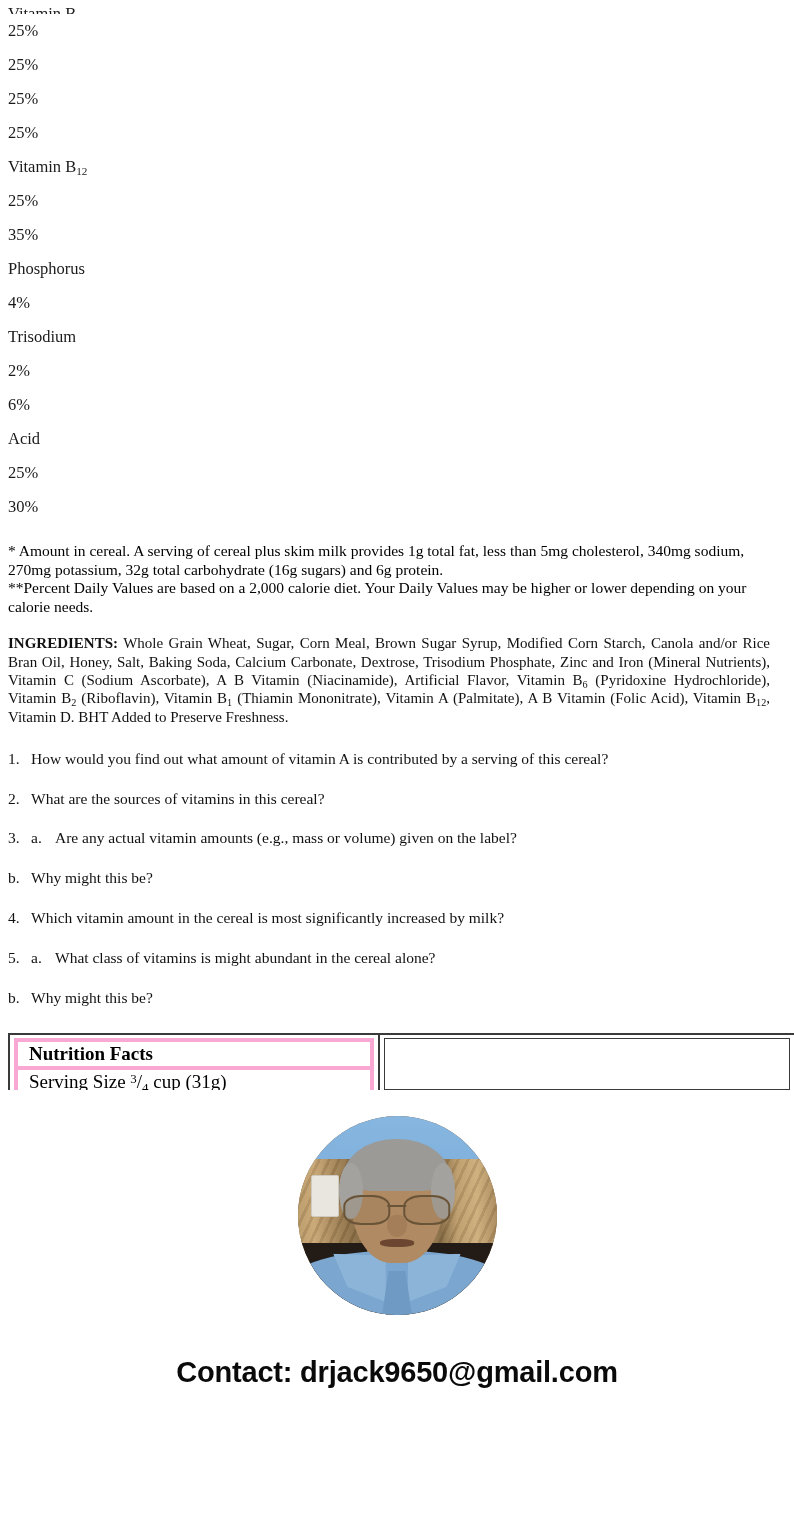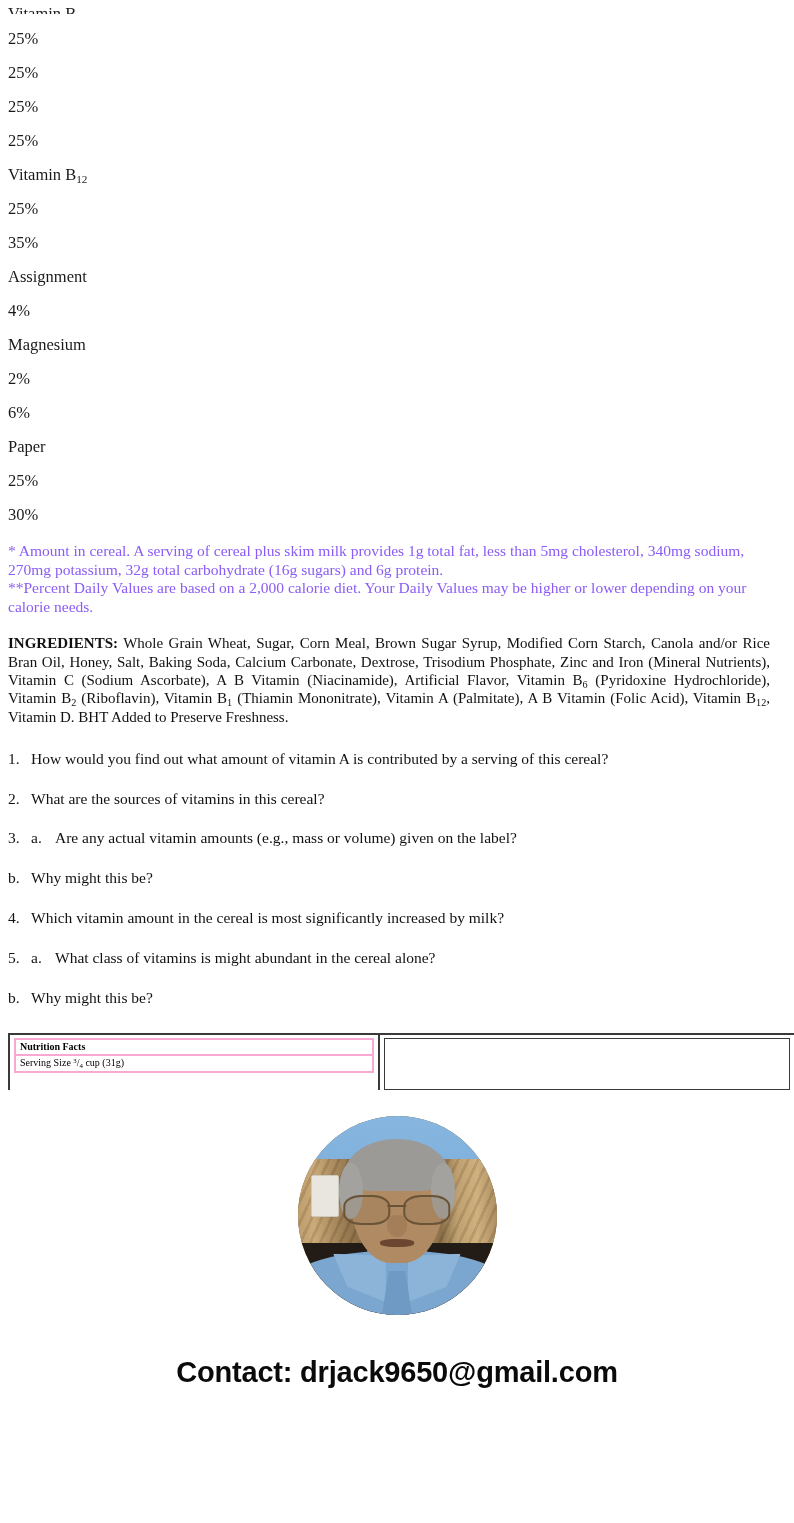--- a/index.html
+++ b/index.html
@@ -27,21 +27,21 @@
     margin: 0;
     list-style: none;
   }
   .nutrient-row {
     font-size: 16.5px;
     line-height: 1.1;
     margin: 0;
     padding: 0 0 0 8px;
     height: 34px;
     display: flex;
-    align-items: flex-end;
+    align-items: center;
     color: #1a1a1a;
   }
   
   .clipped-top {
     height: 14px;
     align-items: flex-end;
     overflow: hidden;
     position: relative;
   }
   .clipped-top > span {
@@ -58,21 +58,21 @@
     line-height: 0;
     vertical-align: 0.42em;
   }
 
   
   .note {
     font-size: 15.5px;
     line-height: 1.20;
     margin: 0;
     padding: 0 22px 0 8px;
-    color: #8b5cf6;
+    color: #000000;
     text-align: left;
   }
   .note-1 { margin-top: 18px; }
   .note-2 { }
 
   
   .ingredients {
     font-size: 15px;
     line-height: 1.22;
     margin: 0;
@@ -137,23 +137,23 @@
   .nf-col-left  { width: 360px; }
   .nf-col-right { width: 406px; }
 
   .nf-inner {
     width: 100%;
     border-collapse: collapse;
     border: 1px solid #3a3a3a;
     background: #ffffff;
   }
   .nf-inner td {
-    border: 2px solid #f9a8d4;
-    padding: 1px 4px 2px 4px;
-    font-size: 10px;
+    border: 4px solid #f9a8d4;
+    padding: 1px 4px 2px 11px;
+    font-size: 19px;
     line-height: 1.15;
     white-space: nowrap;
   }
   .nf-title { font-weight: bold; }
 
   .nf-right-box {
     border: 1px solid #3a3a3a;
     height: 50px;
     background: #ffffff;
   }
@@ -381,36 +381,36 @@
     <li class="nutrient-row">
       <span><span>Vitamin B</span><sub>12</sub></span>
     </li>
     <li class="nutrient-row">
         <span>25%</span>
       </li>
     <li class="nutrient-row">
         <span>35%</span>
       </li>
     <li class="nutrient-row">
-        <span>Assignment</span>
+        <span>Phosphorus</span>
       </li>
     <li class="nutrient-row">
         <span>4%</span>
       </li>
     <li class="nutrient-row">
-        <span>Magnesium</span>
+        <span>Trisodium</span>
       </li>
     <li class="nutrient-row">
         <span>2%</span>
       </li>
     <li class="nutrient-row">
         <span>6%</span>
       </li>
     <li class="nutrient-row">
-        <span>Paper</span>
+        <span>Acid</span>
       </li>
     <li class="nutrient-row">
         <span>25%</span>
       </li>
     <li class="nutrient-row">
         <span>30%</span>
       </li>
   </ul>
 
   <p class="note note-1">* Amount in cereal. A serving of cereal plus skim milk provides 1g total fat, less than 5mg cholesterol, 340mg sodium, 270mg potassium, 32g total carbohydrate (16g sugars) and 6g protein.</p>

